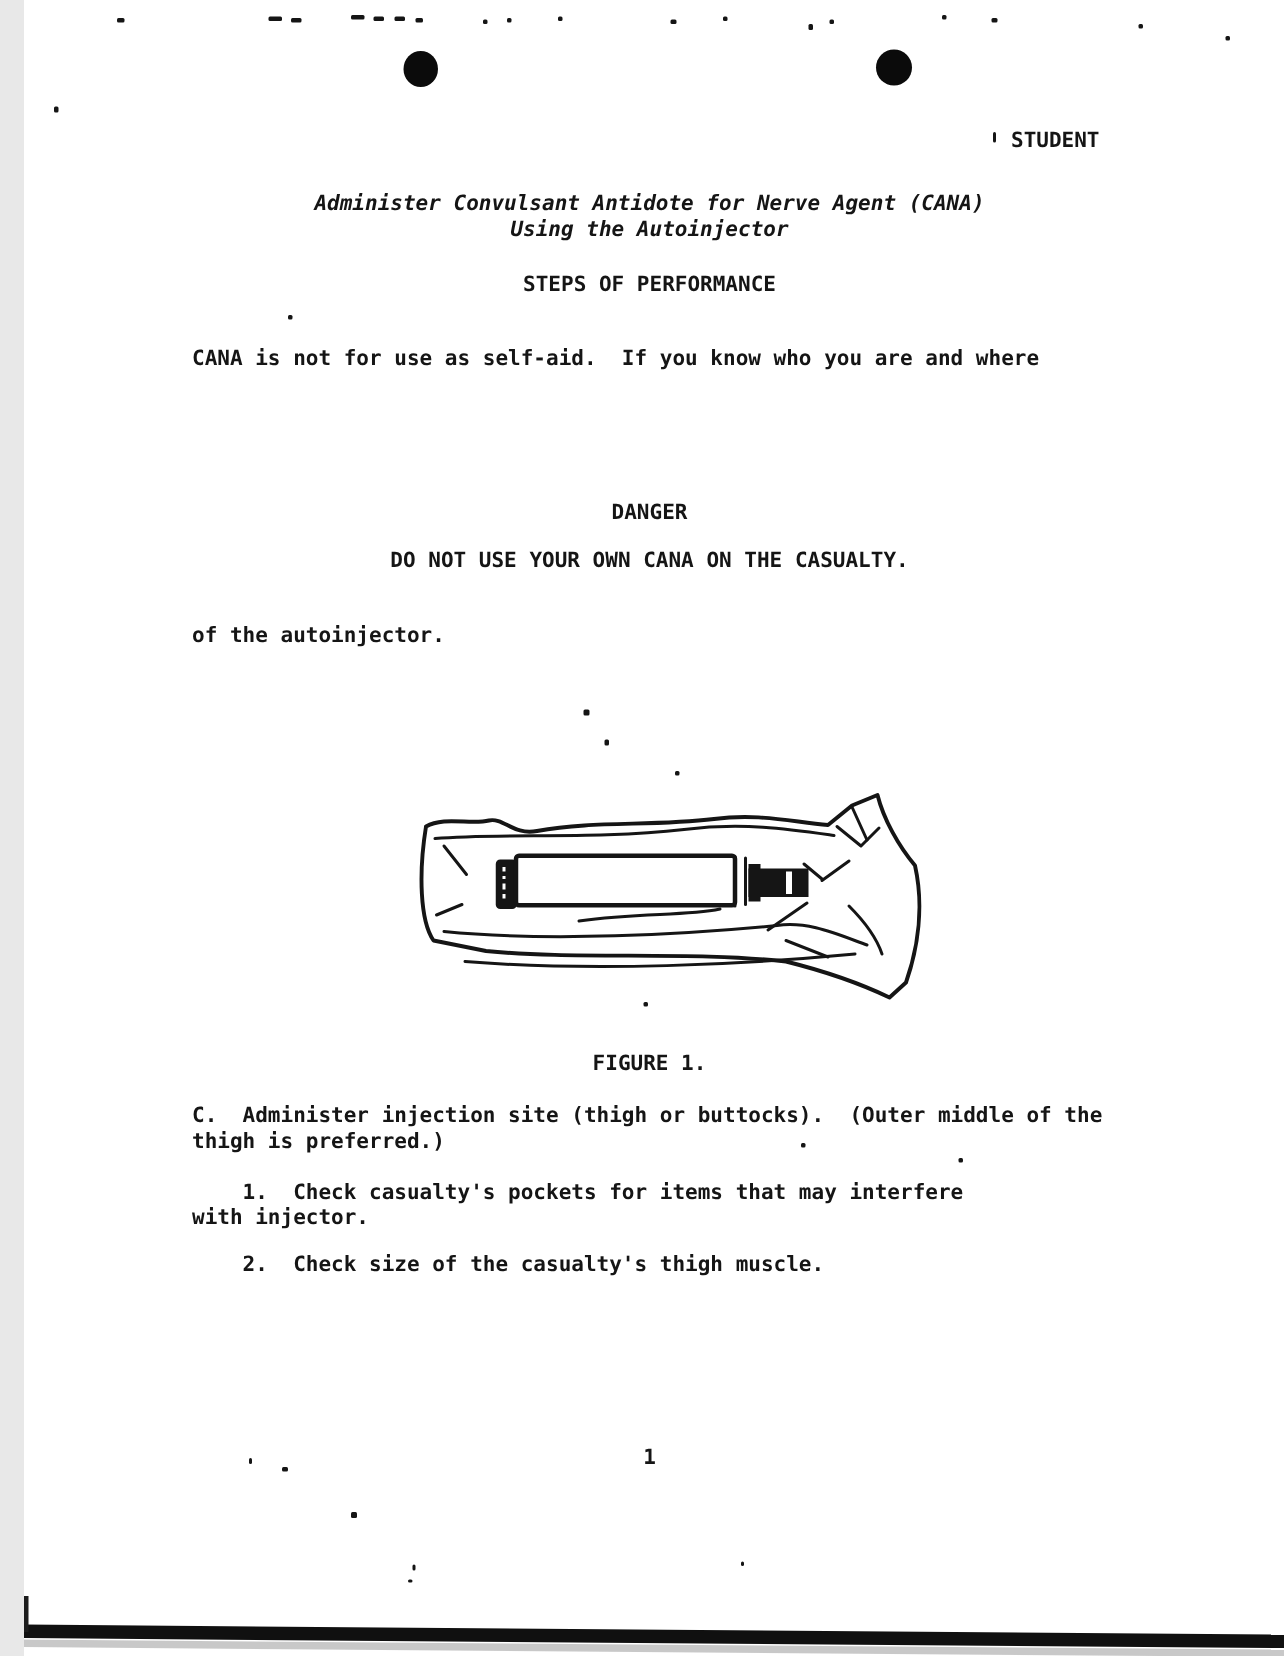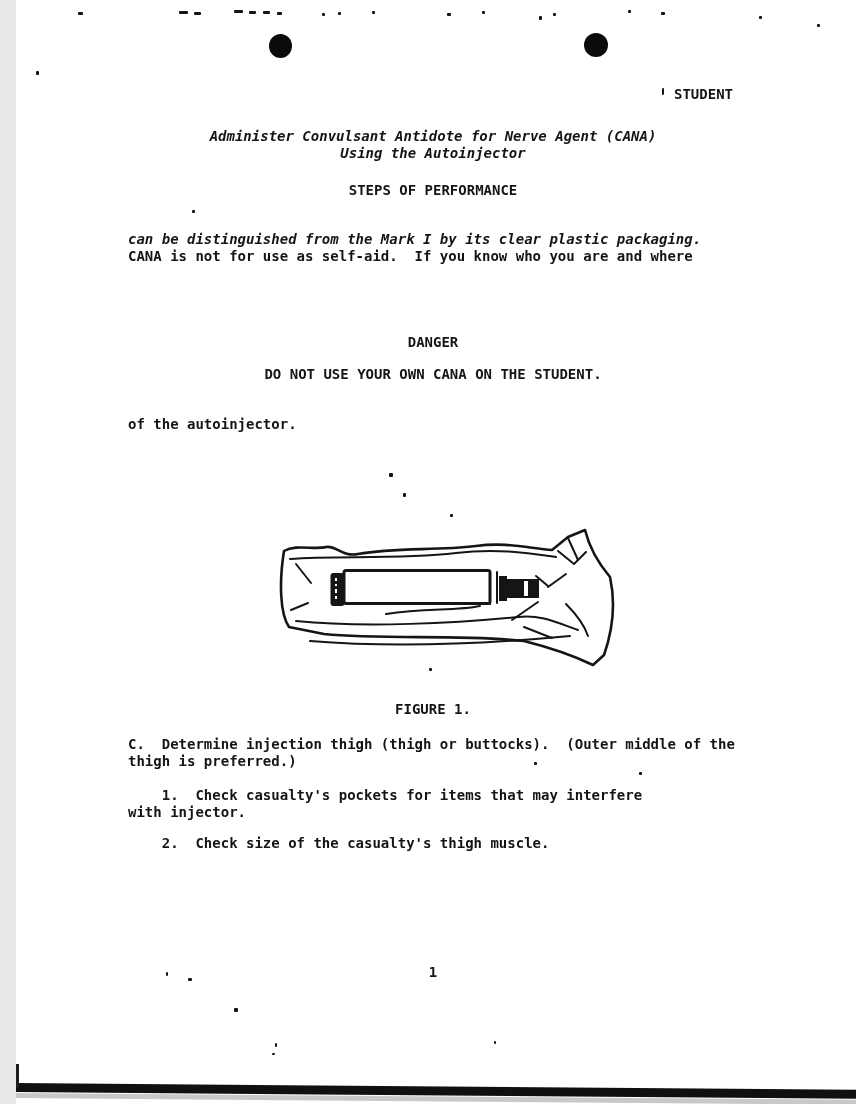--- a/index.html
+++ b/index.html
@@ -78,26 +78,25 @@
   <div class="abs" style="left:658px;top:86px;">STUDENT</div>
 
   <div class="abs centercol oblique" style="top:128px;">
     <div class="line">Administer Convulsant Antidote for Nerve Agent (CANA)</div>
     <div class="line">Using the Autoinjector</div>
   </div>
 
   <div class="abs centercol" style="top:182px;">STEPS OF PERFORMANCE</div>
 
   <div class="abs leftcol" style="top:231px;">
-    <div class="line oblique">can be distinguished from the Mark I by its clear plastic packaging.</div>
     <div class="line">CANA is not for use as self-aid.  If you know who you are and where</div>
   </div>
 
   <div class="abs centercol" style="top:334px;">DANGER</div>
-  <div class="abs centercol" style="top:366px;">DO NOT USE YOUR OWN CANA ON THE STUDENT.</div>
+  <div class="abs centercol" style="top:366px;">DO NOT USE YOUR OWN CANA ON THE CASUALTY.</div>
 
   <div class="abs leftcol" style="top:416px;">
     <div class="line">of the autoinjector.</div>
   </div>
 
   <div class="abs" style="left:250px;top:524px;width:352px;height:146px;">
     <svg width="352" height="146" viewBox="0 0 352 146">
 
       <path class="ln" d="M18 27 C30 20,48 26,60 23 C70 21,76 33,92 30 C130 23,168 27,210 22 C240 18,262 24,286 26 L302 13 L319 6 C323 22,333 40,344 53 C350 80,346 108,338 131 L327 141 C302 129,278 122,258 117 C196 110,118 116,58 110 L23 103 C14 90,13 58,18 27"></path>
 
@@ -128,21 +127,21 @@
       <path class="ln thin" d="M231 48 L231 79"></path>
       <rect x="233" y="52" width="8" height="25" fill="#151515"></rect>
       <rect x="233" y="55" width="40" height="19" fill="#151515"></rect>
       <rect x="258" y="57" width="4" height="15" fill="#ffffff"></rect>
     </svg>
   </div>
 
   <div class="abs centercol" style="top:701px;">FIGURE 1.</div>
 
   <div class="abs leftcol" style="top:736px;">
-    <div class="line">C.  Determine injection thigh (thigh or buttocks).  (Outer middle of the</div>
+    <div class="line">C.  Administer injection site (thigh or buttocks).  (Outer middle of the</div>
     <div class="line">thigh is preferred.)</div>
   </div>
 
   <div class="abs leftcol" style="top:787px;">
     <div class="line">    1.  Check casualty's pockets for items that may interfere</div>
     <div class="line">with injector.</div>
   </div>
 
   <div class="abs leftcol" style="top:835px;">
     <div class="line">    2.  Check size of the casualty's thigh muscle.</div>

